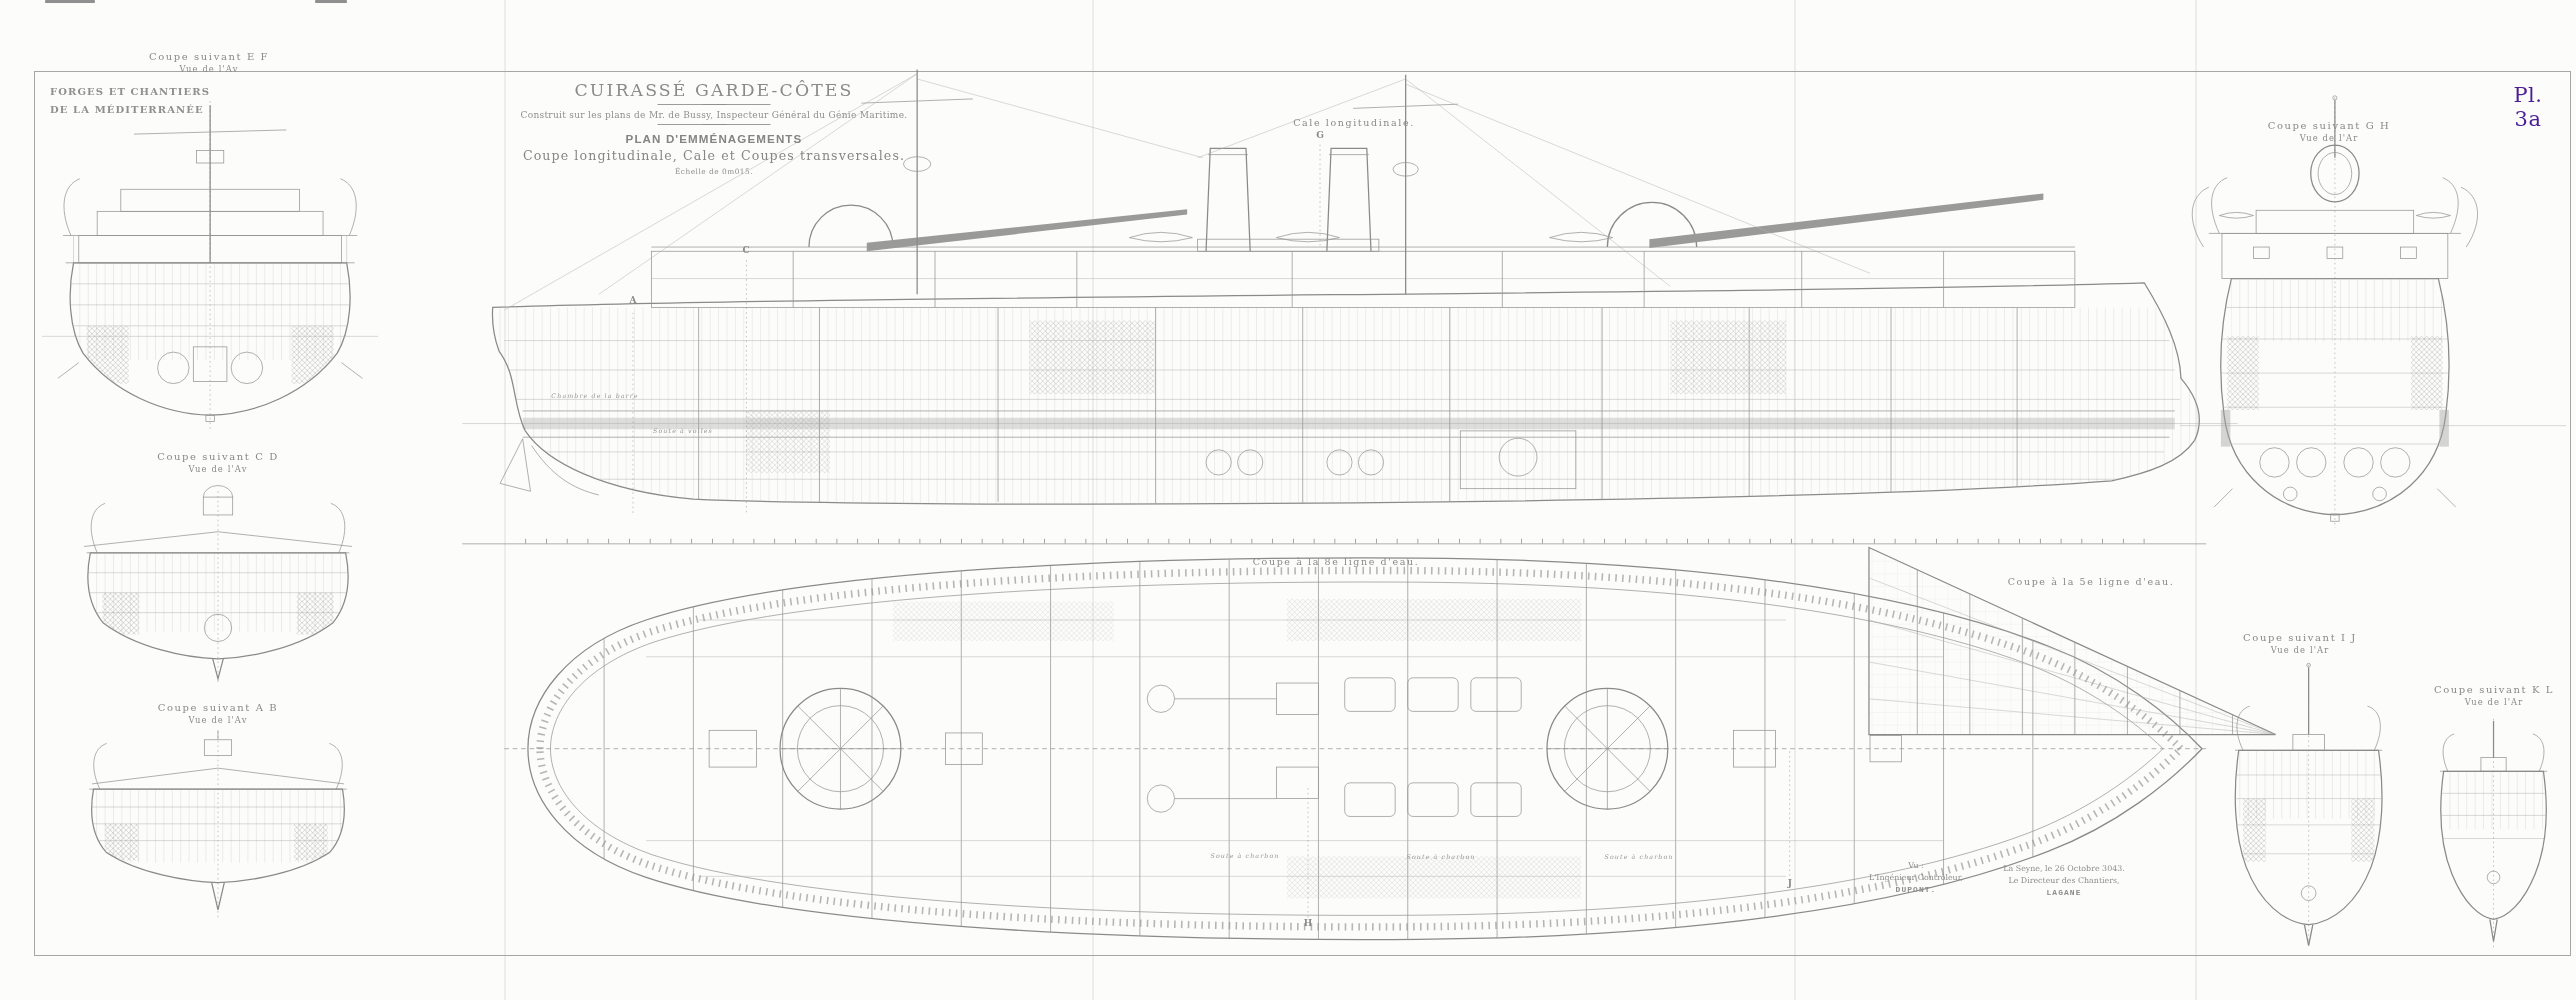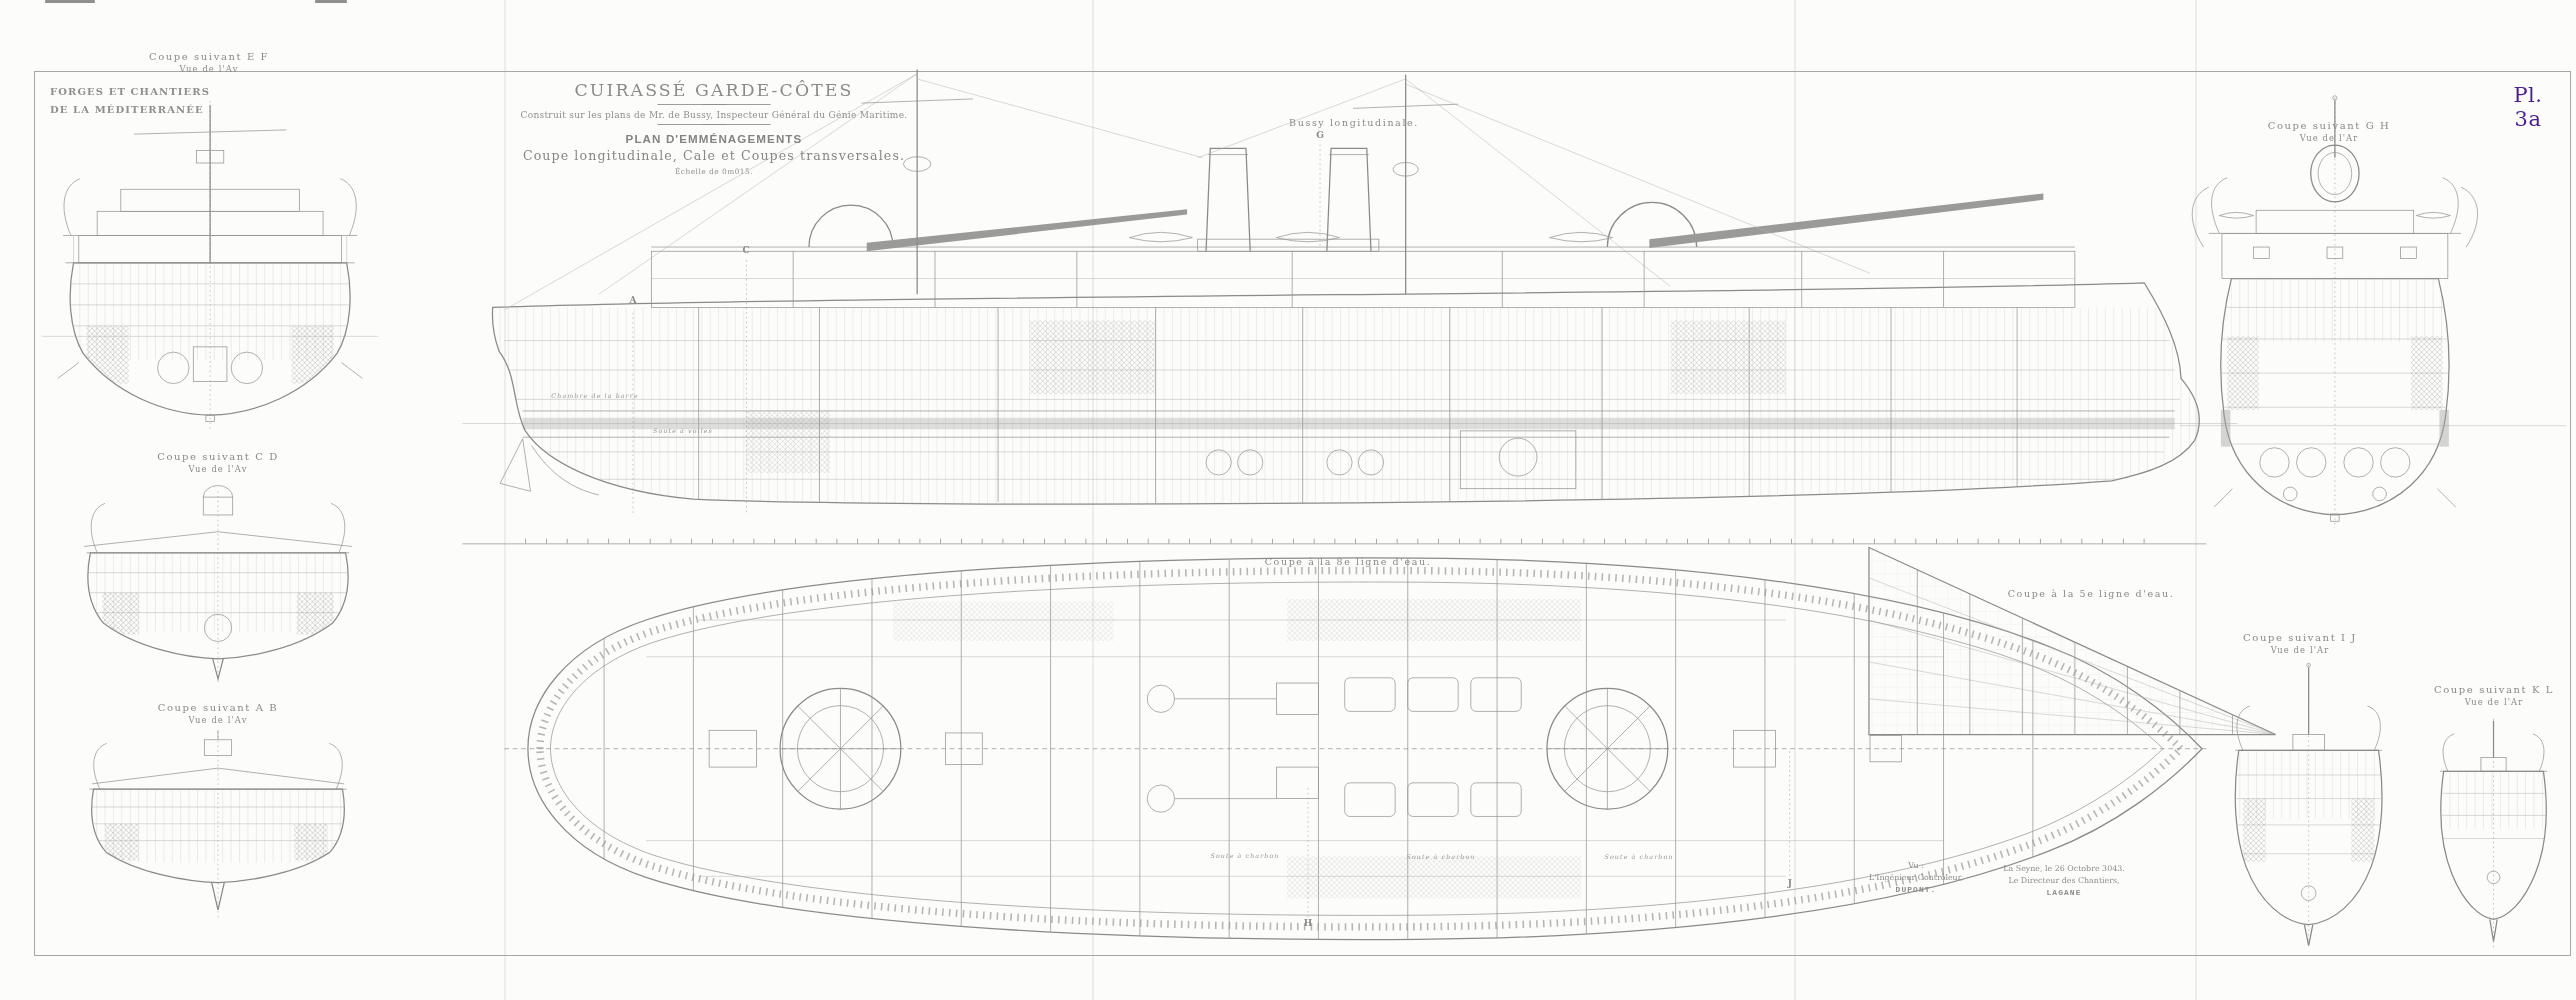--- a/index.html
+++ b/index.html
@@ -387,23 +387,23 @@
   <div class="abs ctr vlabel" style="left:2300px;top:632px;">
     <div class="t">Coupe suivant I J</div>
     <div class="v">Vue de l'Ar</div>
   </div>
 
   <div class="abs ctr vlabel" style="left:2494px;top:684px;">
     <div class="t">Coupe suivant K L</div>
     <div class="v">Vue de l'Ar</div>
   </div>
 
-  <div class="abs ctr plan-label" style="left:1354px;top:117px;">Bussy longitudinale.</div>
-  <div class="abs ctr plan-label" style="left:1336px;top:556px;margin-left:12px;">Coupe à la 8e ligne d'eau.</div>
-  <div class="abs ctr plan-label" style="left:2091px;top:588px;text-align:center;">Coupe à la 5e ligne d'eau.</div>
+  <div class="abs ctr plan-label" style="left:1354px;top:117px;">Cale longitudinale.</div>
+  <div class="abs ctr plan-label" style="left:1336px;top:556px;">Coupe à la 8e ligne d'eau.</div>
+  <div class="abs ctr plan-label" style="left:2091px;top:576px;text-align:center;">Coupe à la 5e ligne d'eau.</div>
 
   <div class="abs ctr marker" style="left:633px;top:295px;">A</div>
   <div class="abs ctr marker" style="left:746px;top:245px;">C</div>
   <div class="abs ctr marker" style="left:1320px;top:130px;">G</div>
   <div class="abs ctr marker" style="left:1308px;top:918px;">H</div>
   <div class="abs ctr marker" style="left:1790px;top:878px;">J</div>
 
   <div class="abs ctr compart" style="left:1245px;top:852px;">Soute à charbon</div>
   <div class="abs ctr compart" style="left:1441px;top:853px;">Soute à charbon</div>
   <div class="abs ctr compart" style="left:1639px;top:853px;">Soute à charbon</div>

